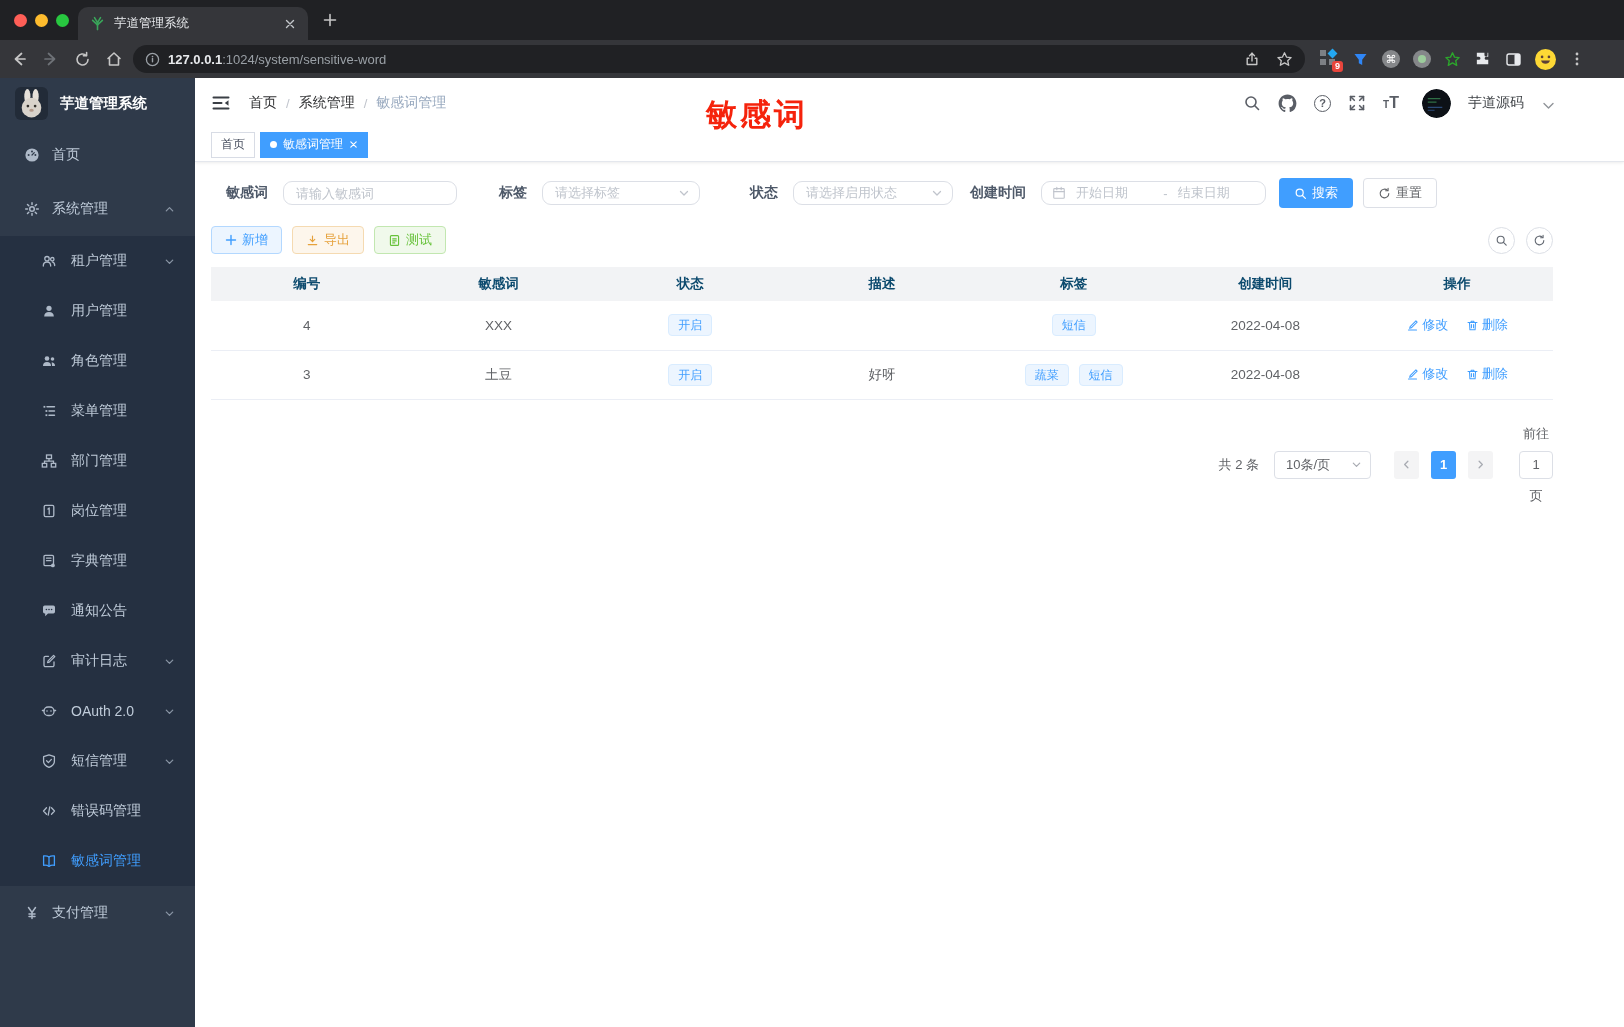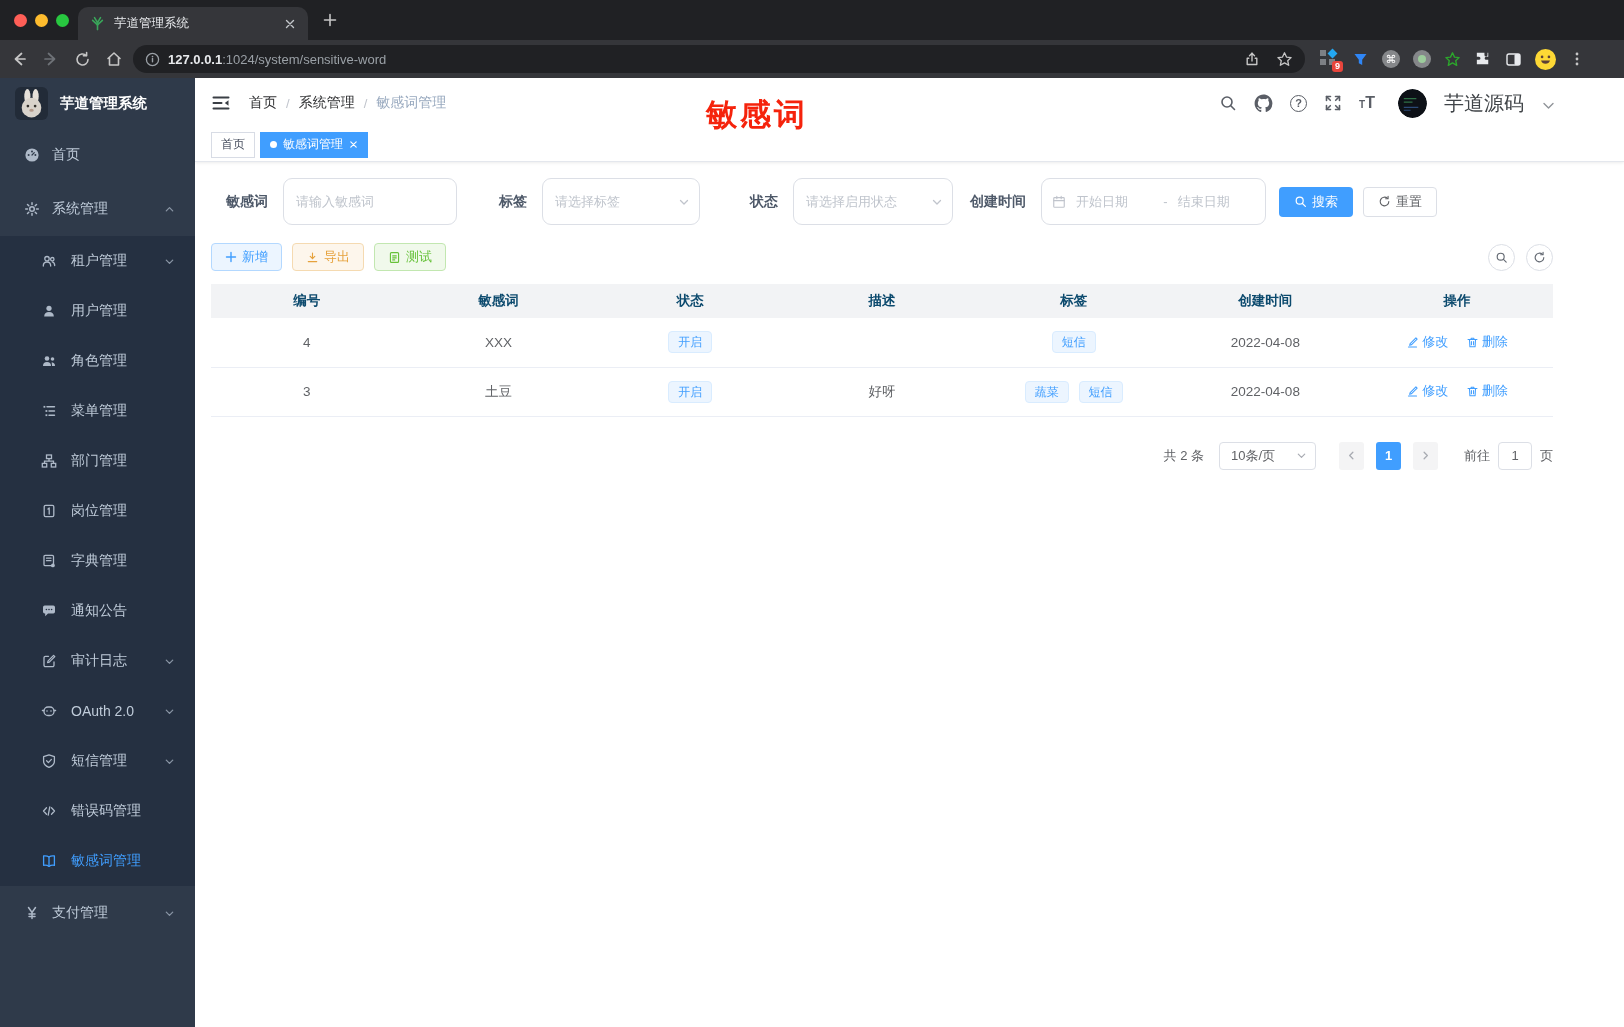--- a/index.html
+++ b/index.html
@@ -48,35 +48,35 @@
 .topbar { height:50px; display:flex; align-items:center; padding:0 70px 0 16px; background:#fff; position:relative; z-index:3; }
 .hamburger { color:#5a5e66; margin-right:18px; cursor:pointer; }
 .bc { display:flex; align-items:center; font-size:14px; color:#303133; }
 .bc .sep { color:#c0c4cc; margin:0 9px; font-size:13px; }
 .bc .cur { color:#97a8be; }
 .top-right { margin-left:auto; display:flex; align-items:center; gap:17px; color:#5a5e66; }
 .qmark { width:17px; height:17px; border:1.6px solid #5a5e66; border-radius:50%; font-size:11px; font-weight:700; display:flex; align-items:center; justify-content:center; }
 .fontsize { display:flex; align-items:baseline; font-weight:600; color:#5a5e66; }
 .fontsize .t1 { font-size:10px; } .fontsize .t2 { font-size:16px; }
 .avatar { width:29px; height:29px; border-radius:50%; overflow:hidden; margin-left:6px; }
-.uname { font-size:20px; color:#404448; }
+.uname { font-size:14px; color:#404448; }
 .caret { color:#909399; margin-left:2px; margin-top:6px; }
 
 .tagsbar { height:34px; display:flex; align-items:center; padding-left:16px; border-bottom:1px solid #e4e7ed; box-shadow:0 1px 3px rgba(0,0,0,.08); position:relative; z-index:2; background:#fff; }
 .tagv { height:26px; display:inline-flex; align-items:center; padding:0 9px; border:1px solid #d8dce5; background:#fff; color:#495060; font-size:12px; margin-right:5px; cursor:pointer; }
 .tagv.on { background:#409eff; border-color:#409eff; color:#fff; }
 .tagv .dot { width:7px; height:7px; border-radius:50%; background:#fff; margin-right:6px; }
 .tagv .x { margin-left:6px; display:flex; }
 
 .content { padding:16px 71px 0 16px; }
 
 
 .fform { display:flex; align-items:center; }
 .flabel { font-size:14px; font-weight:700; color:#4e5969; margin-right:15px; white-space:nowrap; }
-.fctrl { height:47px; border:1px solid #dcdfe6; border-radius:9px; background:#fff; font-size:13px; color:#606266; }
+.fctrl { height:24px; border:1px solid #dcdfe6; border-radius:9px; background:#fff; font-size:13px; color:#606266; }
 input.fctrl { padding:0 12px; outline:none; }
 input.fctrl::placeholder { color:#bfc4cc; }
 .fselect { display:flex; align-items:center; justify-content:space-between; padding:0 9px 0 12px; color:#bfc4cc; cursor:pointer; }
 .frange { display:flex; align-items:center; padding:0 10px; color:#bfc4cc; gap:10px; cursor:pointer; }
 .frange .ph { flex:1; text-align:left; }
 .btn { height:30px; border-radius:4px; font-size:13px; display:inline-flex; align-items:center; justify-content:center; gap:5px; padding:0 14px; border:1px solid transparent; cursor:pointer; white-space:nowrap; }
 .btn-primary { background:#409eff; color:#fff; }
 .btn-default { background:#fff; border-color:#dcdfe6; color:#606266; }
 
 
@@ -97,21 +97,21 @@
 .tagchip { display:inline-block; padding:4px 9px; font-size:12px; line-height:1; color:#409eff; background:#ecf5ff; border:1px solid #d9ecff; border-radius:4px; margin:0 3px; }
 .oplink { color:#409eff; font-size:13px; display:inline-flex; align-items:center; gap:3px; margin:0 7px; cursor:pointer; }
 
 
 .pager { display:flex; align-items:center; justify-content:flex-end; margin-top:25px; font-size:13px; color:#606266; }
 .ptotal { margin-right:15px; }
 .psize { width:97px; height:28px; border:1px solid #dcdfe6; border-radius:4px; display:flex; align-items:center; justify-content:space-between; padding:0 8px 0 11px; color:#606266; margin-right:17px; cursor:pointer; }
 .psize .cv { color:#a8abb2; }
 .pbtn { width:25px; height:28px; border-radius:3px; background:#f4f4f5; color:#a8abb2; display:flex; align-items:center; justify-content:center; margin:0 6px; cursor:pointer; }
 .pnum { width:25px; height:28px; border-radius:3px; background:#409eff; color:#fff; font-weight:700; display:flex; align-items:center; justify-content:center; margin:0 6px; cursor:pointer; }
-.goto { display:flex; align-items:center; margin-left:20px; gap:8px; }
+.goto { display:flex; align-items:center; margin-left:20px; gap:8px;flex-direction:column; }
 .goto input { width:34px; height:28px; border:1px solid #dcdfe6; border-radius:4px; text-align:center; font-size:13px; color:#606266; outline:none; }
 
 
 .annotation { position:absolute; left:706px; top:94px; font-size:31px; font-weight:600; letter-spacing:3px; color:#f5230c; z-index:40; }
 </style>
 </head>
 <body>
 
 <div class="chrome">
   <div class="tabstrip">

